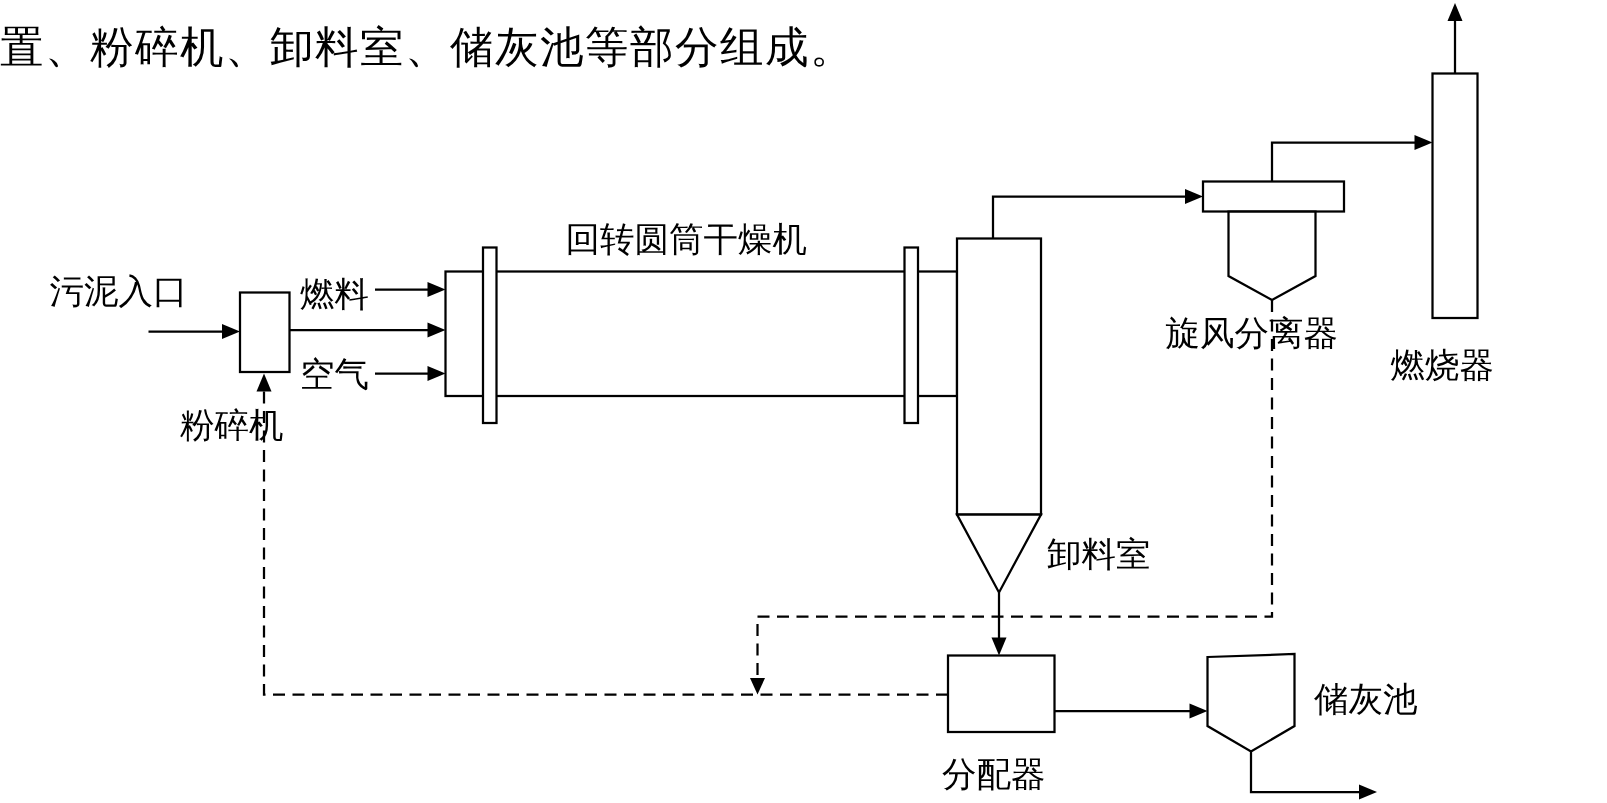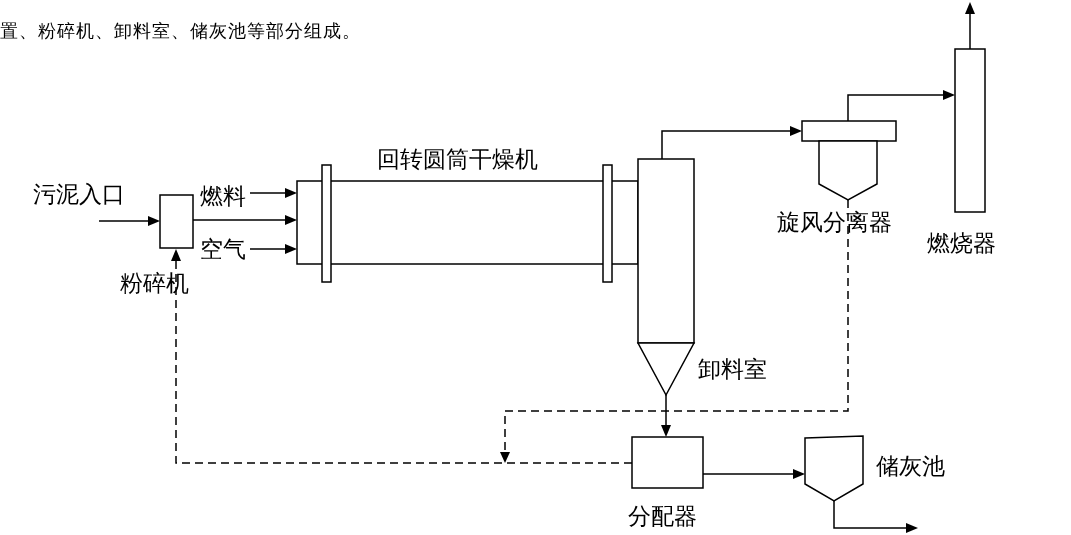--- a/index.html
+++ b/index.html
@@ -1,18 +1,18 @@
 <!DOCTYPE html>
 <html><head>
 <meta charset="utf-8">
 <style>
   html, body { margin: 0; padding: 0; background: #ffffff; }
   body { width: 1071px; height: 535px; position: relative; overflow: hidden;
          font-family: "DejaVu Serif", "Liberation Serif", serif; color: #000; }
-  .intro { position: absolute; left: 0; top: 14px; font-size: 18px; line-height: 34px; white-space: nowrap; letter-spacing: 1px; }
+  .intro { position: absolute; left: 0; top: 14px; font-size: 29px; line-height: 34px; white-space: nowrap; letter-spacing: 1px; }
   svg { position: absolute; left: 0; top: 0; }
   .lbl { font-size: 23px; fill: #000; font-family: "DejaVu Serif", "Liberation Serif", serif; }
   .s { stroke: #000; stroke-width: 1.5; fill: #fff; }
   .ln { stroke: #000; stroke-width: 1.5; fill: none; }
   .dash { stroke: #000; stroke-width: 1.5; fill: none; stroke-dasharray: 8 5; }
   .ah { fill: #000; stroke: none; }
 </style>
 </head>
 <body>
 

